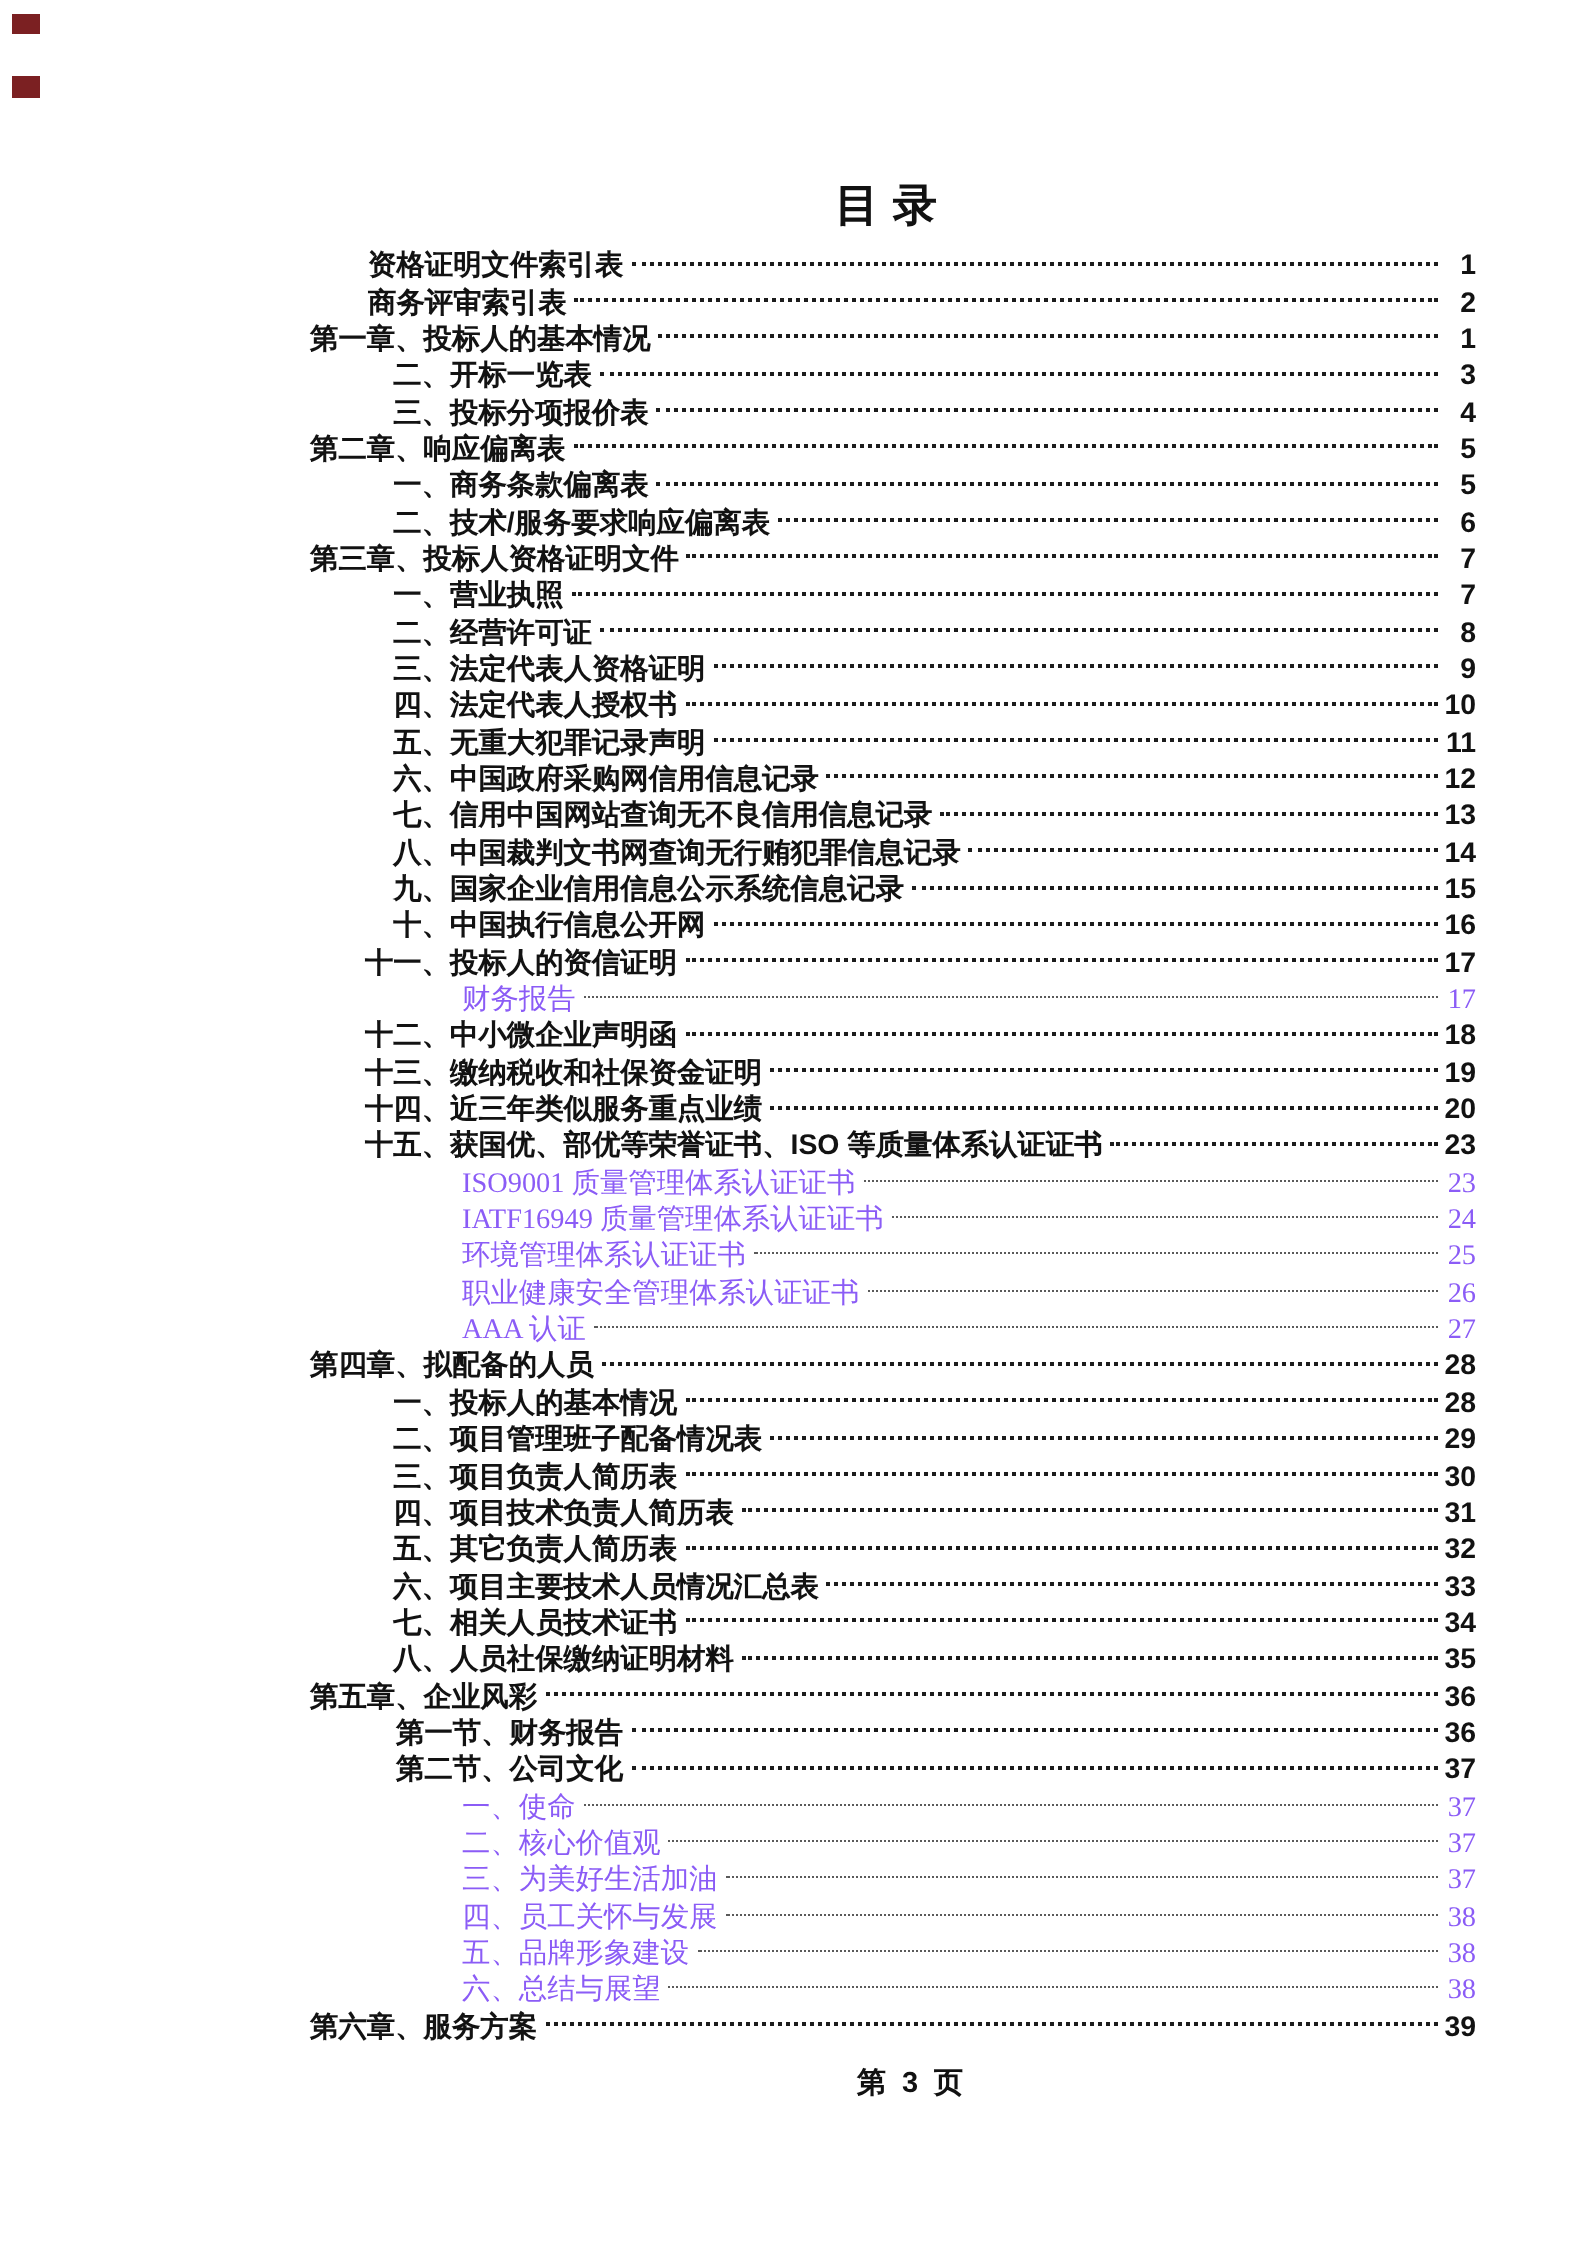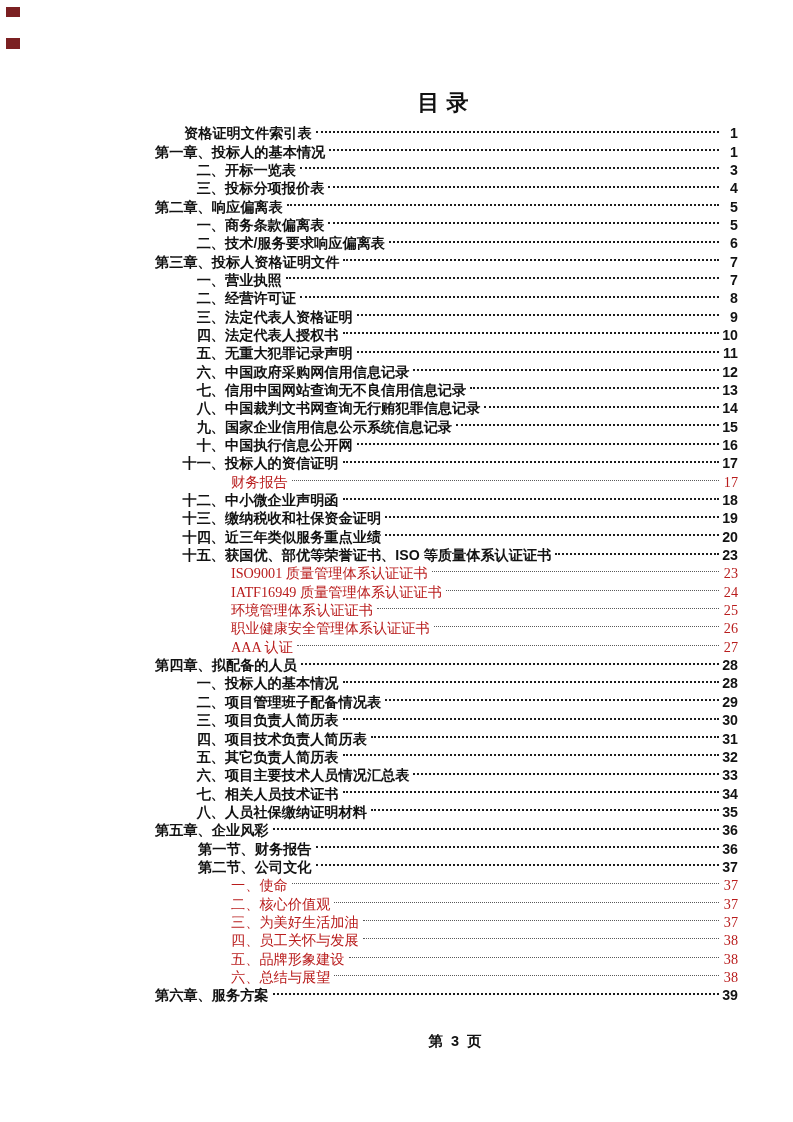--- a/index.html
+++ b/index.html
@@ -30,21 +30,21 @@
     height:18.35px;
     font-size:14.2px; line-height:16px;
     white-space:nowrap;
   }
   .row .num  { flex:0 0 auto; }
   .row .lbl  { flex:0 0 auto; }
   .row .leader { flex:1 1 auto; margin:0 3px 3px 4px; border-bottom:2px dotted #1c1c1c; height:1px; }
   .row .pg   { flex:0 0 auto; min-width:16px; text-align:right; }
 
   .row.bold .num, .row.bold .lbl, .row.bold .pg { font-weight:700; color:#121212; }
-  .row.plain { color:#b91c1c; font-family:"Liberation Serif","DejaVu Serif",serif; }
+  .row.plain { color:#8b5cf6; font-family:"Liberation Serif","DejaVu Serif",serif; }
   .row.plain .leader { border-bottom:1.5px dotted #5a5a5a; }
   .row.plain .pg { font-weight:400; }
 
   
   .lv-ch  .indent { width:0; }
   .lv-idx .indent { width:29px; }
   .lv-sec .indent { width:43px; }
   .lv-l3  .indent { width:76px; }
   .lv-l2  .numbox { flex:0 0 70px; text-align:right; }
   .indent { flex:0 0 auto; }
@@ -65,20 +65,26 @@
 
   <div class="doc-title">目录</div>
 
   <div class="toc" id="toc">
       <div class="row lv-idx bold">
         <span class="indent"></span>
         <span class="lbl">资格证明文件索引表</span>
         <span class="leader"></span>
         <span class="pg">1</span>
       </div>
+      <div class="row lv-idx bold">
+        <span class="indent"></span>
+        <span class="lbl">商务评审索引表</span>
+        <span class="leader"></span>
+        <span class="pg">2</span>
+      </div>
       <div class="row lv-ch bold">
         <span class="indent"></span>
         <span class="lbl">第一章、投标人的基本情况</span>
         <span class="leader"></span>
         <span class="pg">1</span>
       </div>
       <div class="row lv-l2 bold">
         <span class="numbox num">二、</span>
         <span class="lbl">开标一览表</span>
         <span class="leader"></span>

